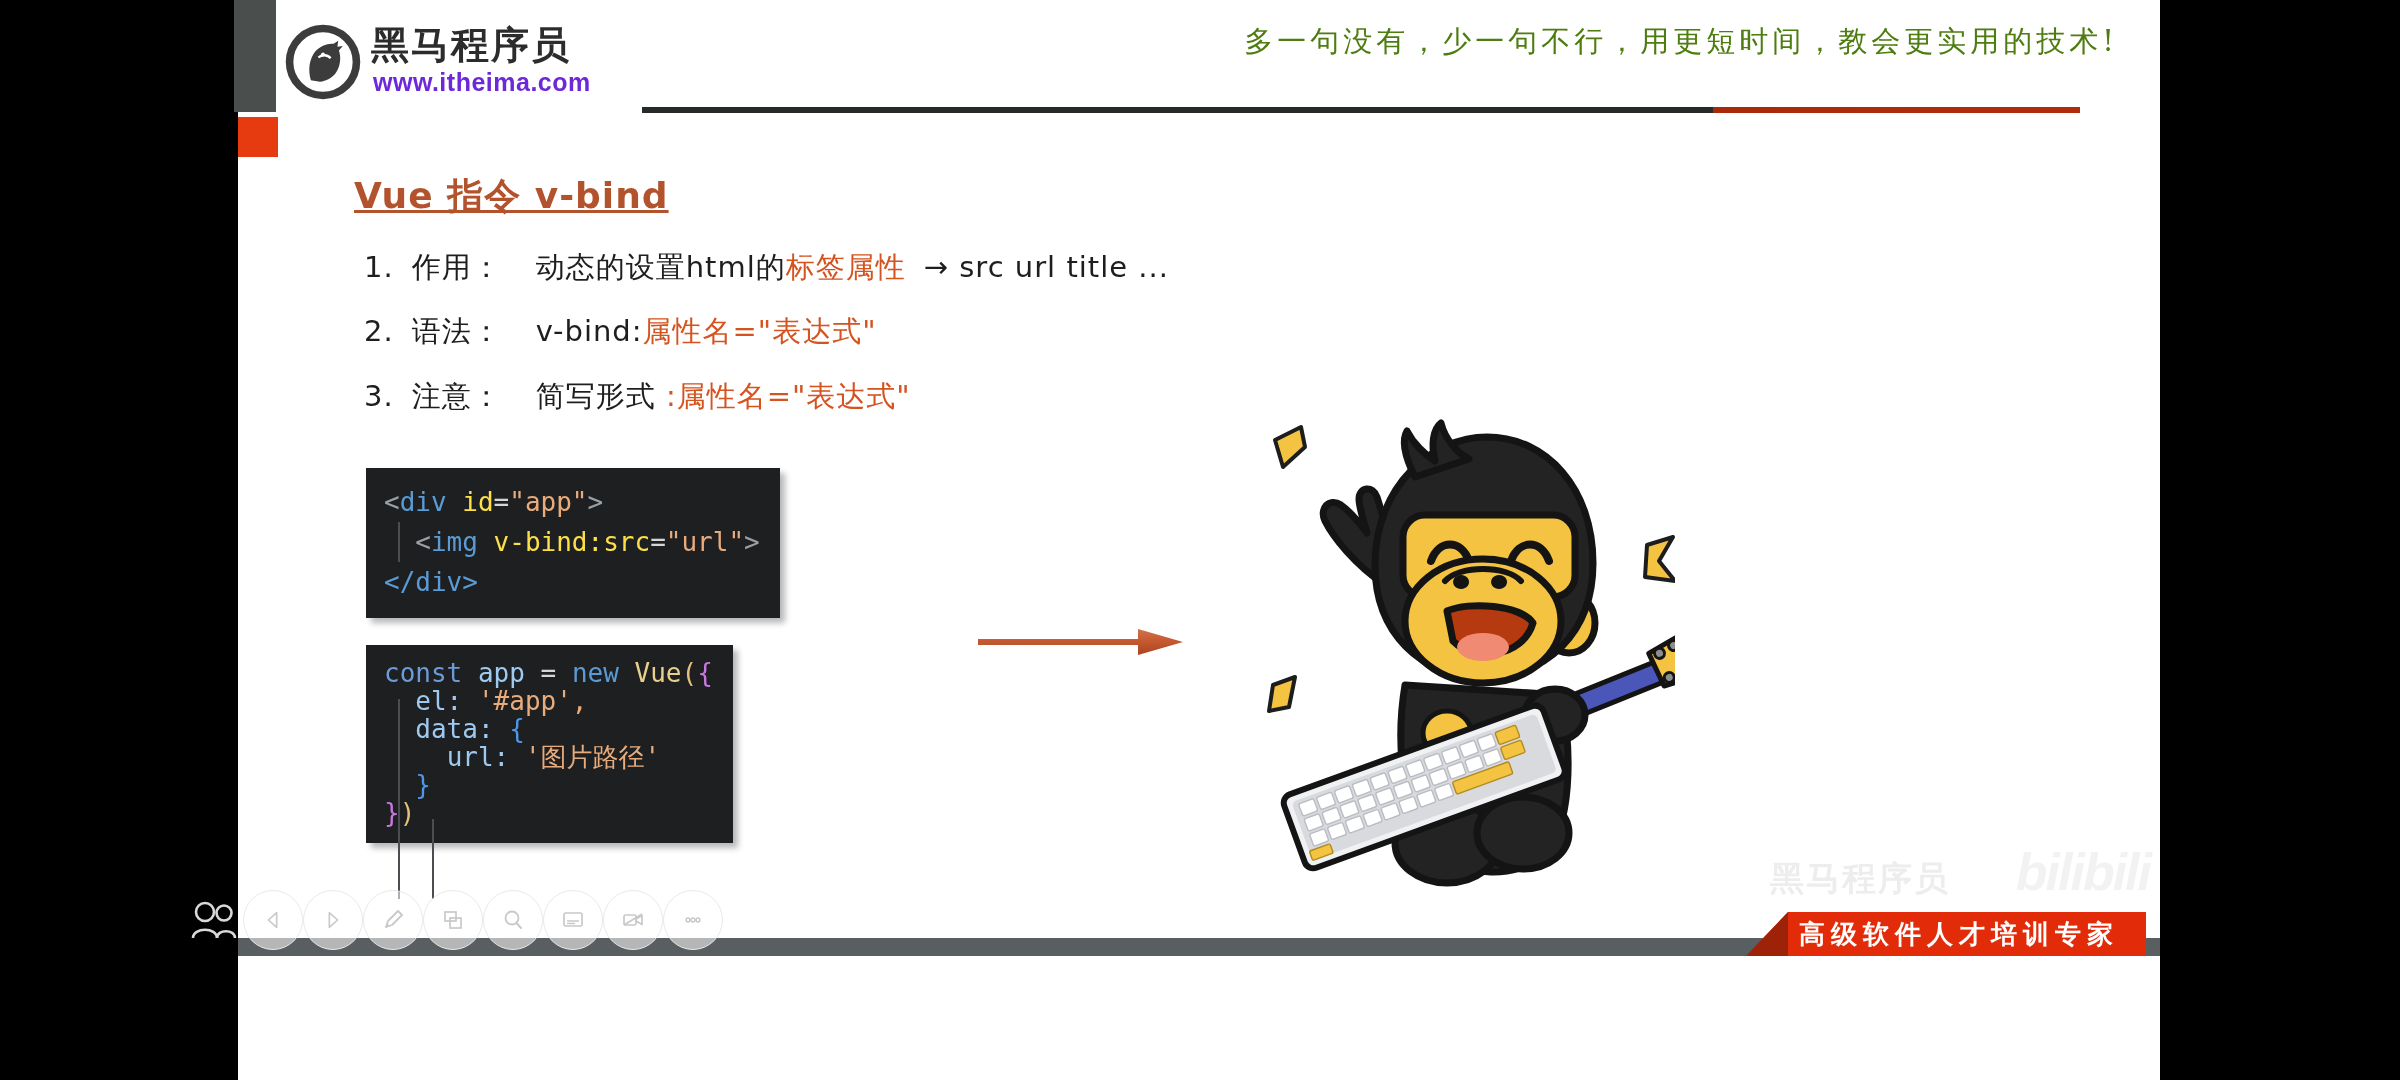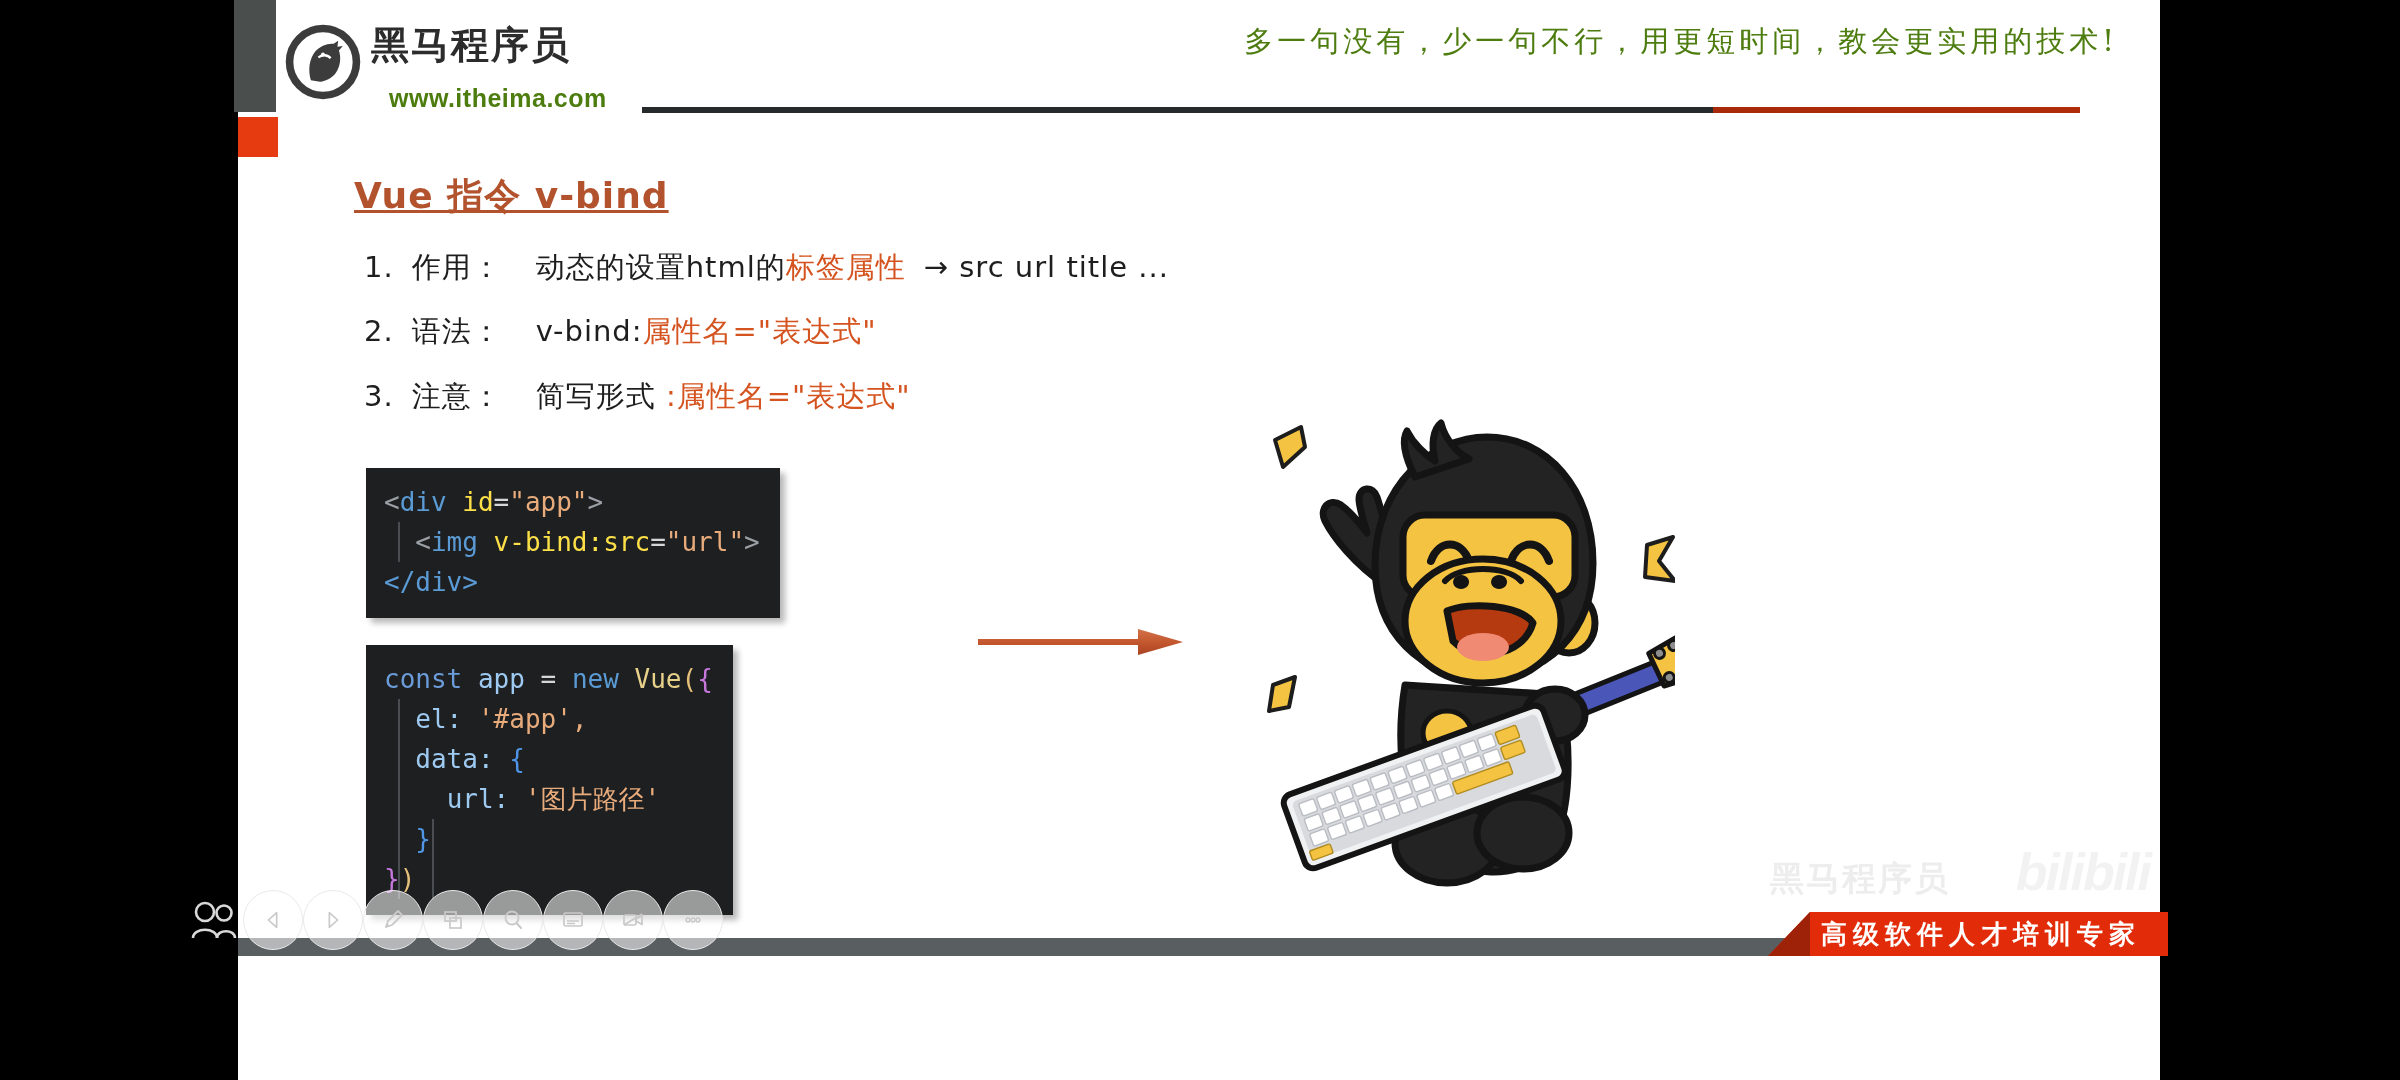--- a/index.html
+++ b/index.html
@@ -12,21 +12,21 @@
 
   
   .bar-gray{position:absolute;left:234px;top:0;width:42px;height:112px;background:#4a4f4e;}
   .bar-red{position:absolute;left:238px;top:117px;width:40px;height:40px;background:#e63a10;}
 
   
   .logo-wrap{position:absolute;left:285px;top:18px;width:330px;height:88px;}
   .logo-mark{position:absolute;left:0;top:6px;width:76px;height:76px;}
   .logo-cn{position:absolute;left:86px;top:2px;font-size:38px;font-weight:bold;color:#2c2c2c;letter-spacing:2px;
            font-family:"DejaVu Sans","Liberation Sans",sans-serif;}
-  .logo-url{position:absolute;left:104px;top:50px;font-size:25px;font-weight:bold;color:#4d7c0f;letter-spacing:.5px;margin-top:16px;}
+  .logo-url{position:absolute;left:88px;top:50px;font-size:25px;font-weight:bold;color:#6d28d9;letter-spacing:.5px;}
 
   .tagline{position:absolute;left:960px;top:22px;width:1120px;text-align:right;
            font-family:"DejaVu Serif","Liberation Serif",serif;font-size:29px;color:#4d7c0f;letter-spacing:4px;white-space:nowrap;}
 
   .rule{position:absolute;left:642px;top:107px;width:1438px;height:6px;
         background:linear-gradient(to right,#262a2b 0%,#262a2b 74.5%,#a8290a 74.5%,#b02d0b 100%);}
 
   
   .title{position:absolute;left:365px;top:172px;font-size:36px;font-weight:bold;color:#b3532e;letter-spacing:1px;
          font-family:"DejaVu Sans","Liberation Sans",sans-serif;}
@@ -39,21 +39,21 @@
   .hl{color:#d4531f;}
   .sp{display:inline-block;width:18px;}
   .sp2{display:inline-block;width:34px;}
 
   
   .code{position:absolute;background:#1e1f21;color:#cfd2d6;
         font-family:"DejaVu Sans Mono","Liberation Mono",monospace;
         box-shadow:5px 5px 6px rgba(0,0,0,.28);}
   .code pre{margin:0;white-space:pre;}
   #code1{left:366px;top:468px;padding:14px 20px 16px 18px;font-size:26px;line-height:40px;}
-  #code2{left:366px;top:645px;padding:14px 20px 16px 18px;font-size:26px;line-height:40px;}
+  #code2{left:366px;top:645px;padding:14px 20px 16px 18px;font-size:26px;line-height:28px;}
   .t-tag{color:#5b9bd5;}
   .t-brk{color:#9aa0a6;}
   .t-attr{color:#fde047;}
   .t-str{color:#e8ab7c;}
   .t-kw{color:#6b9bd8;}
   .t-kw2{color:#5b9bd5;}
   .t-cls{color:#e6d08a;}
   .t-var{color:#9ec9f0;}
   .t-punct{color:#d6d6d6;}
   .t-paren{color:#e6c07b;}
@@ -67,21 +67,21 @@
   
   .mascot{position:absolute;left:1255px;top:415px;width:420px;height:480px;}
 
   
   .toolbar{position:absolute;left:0;bottom:0;width:2400px;height:74px;pointer-events:none;}
   .tb-people{position:absolute;left:188px;bottom:16px;width:50px;height:40px;}
   .tb-btn{position:absolute;bottom:6px;width:58px;height:58px;border-radius:50%;border:1.6px solid #e9e9e9;
           background:rgba(255,255,255,.55);display:flex;align-items:center;justify-content:center;}
   .greybar{position:absolute;left:238px;bottom:0;width:1922px;height:18px;background:#595e60;}
 
-  .banner{position:absolute;right:232px;bottom:0;width:400px;height:44px;}
+  .banner{position:absolute;right:254px;bottom:0;width:400px;height:44px;}
   .banner-bg{position:absolute;left:0;top:0;width:100%;height:100%;background:#e22c09;
              clip-path:polygon(42px 0,100% 0,100% 100%,0 100%);}
   .banner-dark{position:absolute;left:0;top:0;width:58px;height:100%;background:#9d2208;
                clip-path:polygon(42px 0,42px 100%,0 100%);}
   .banner-txt{position:absolute;left:0;top:0;width:100%;height:100%;display:flex;align-items:center;justify-content:center;
               color:#fff;font-size:26px;letter-spacing:6px;font-weight:bold;
               font-family:"DejaVu Serif","Liberation Serif",serif;padding-left:26px;box-sizing:border-box;}
   .wm{position:absolute;right:250px;bottom:52px;width:380px;height:62px;opacity:.10;}
   .wm-cn{position:absolute;left:0;top:14px;font-size:34px;font-weight:bold;color:#555;letter-spacing:2px;
          font-family:"DejaVu Sans","Liberation Sans",sans-serif;}

